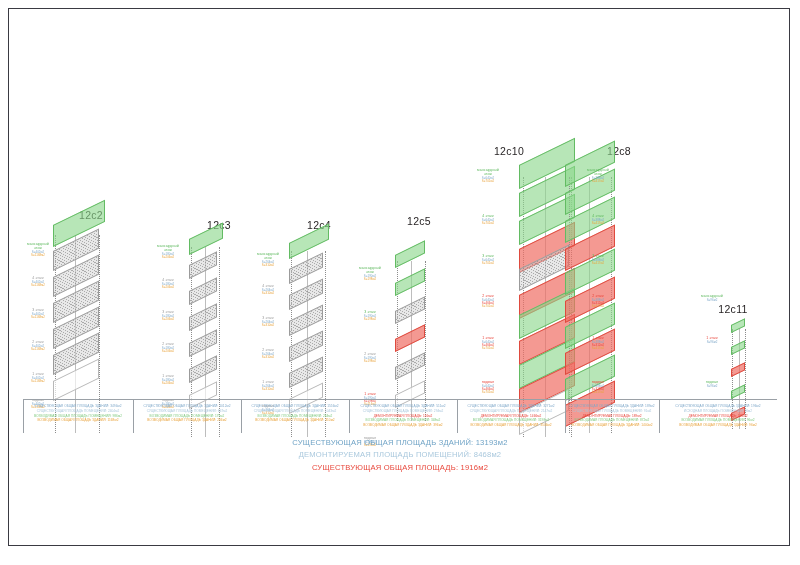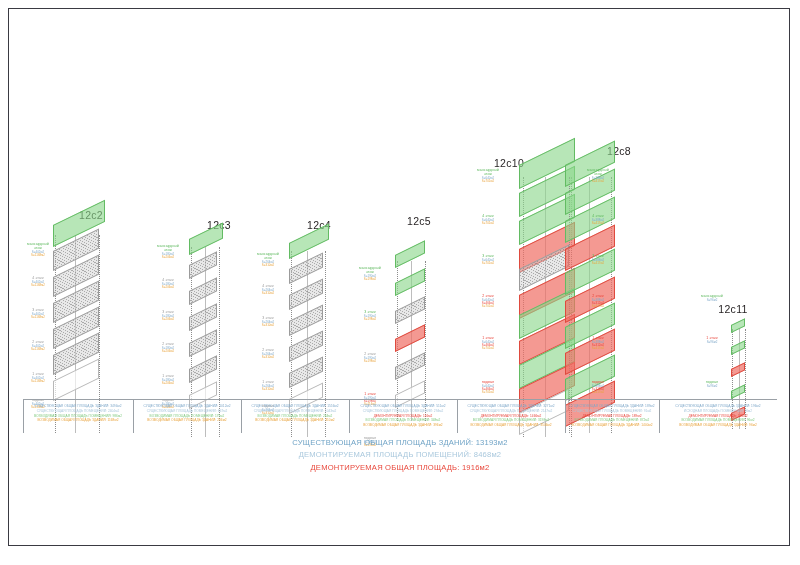--- a/index.html
+++ b/index.html
@@ -284,21 +284,21 @@
           <div class="t c-red">1 этаж</div>
           <div class="v c-blu">S=190м2</div>
           <div class="v c-red">S=198м2</div>
           <div class="v c-org">S=116м2</div>
         </div>
         <div class="fl" style="left: 338px; top: 380px; width: 46px; text-align: center;">
           <div class="t c-gry">подвал</div>
           <div class="v c-blu">S=190м2</div>
           <div class="v c-org">S=198м2</div>
         </div>
-        <div class="bldg-label" style="left: 476px; top: 100px; width: 48px;">12c10</div>
+        <div class="bldg-label" style="left: 476px; top: 88px; width: 48px;">12c10</div>
         <div class="iso" style="left: 510px; top: 108px;">
           <div class="col" style="left: 4px; top: 12px; height: 260px;"></div>
           <div class="col solid" style="left: 26px; top: 12px; height: 260px;"></div>
           <div class="col" style="left: 52px; top: 12px; height: 260px;"></div>
           <div class="slab s-grn" style="left: 0px; top: 0px; width: 56px; height: 24px;">
             <i></i>
           </div>
           <div class="slab s-grn" style="left: 0px; top: 28px; width: 56px; height: 24px;">
             <i></i>
           </div>
@@ -522,17 +522,17 @@
           <div class="fline c-blu2">ИСХОДНАЯ ПЛОЩАДЬ ПОМЕЩЕНИЙ: 96м2</div>
           <div class="fline c-red">ДЕМОНТИРУЕМАЯ ПЛОЩАДЬ: 145м2</div>
           <div class="fline c-grn2">ВОЗВОДИМАЯ ПЛОЩАДЬ ПОМЕЩЕНИЙ: 96м2</div>
           <div class="fline c-org">ВОЗВОДИМАЯ ОБЩАЯ ПЛОЩАДЬ ЗДАНИЙ: 96м2</div>
         </div>
       </div>
 
     <div id="totals">
       <div class="tot1">СУЩЕСТВУЮЩАЯ ОБЩАЯ ПЛОЩАДЬ ЗДАНИЙ: 13193м2</div>
       <div class="tot2">ДЕМОНТИРУЕМАЯ ПЛОЩАДЬ ПОМЕЩЕНИЙ: 8468м2</div>
-      <div class="tot5">ДЕМОНТИРУЕМАЯ ОБЩАЯ ПЛОЩАДЬ: 1916м2</div>
+      <div class="tot5">СУЩЕСТВУЮЩАЯ ОБЩАЯ ПЛОЩАДЬ: 1916м2</div>
     </div>
 
   </div>
 </div>
 
 </body></html>

